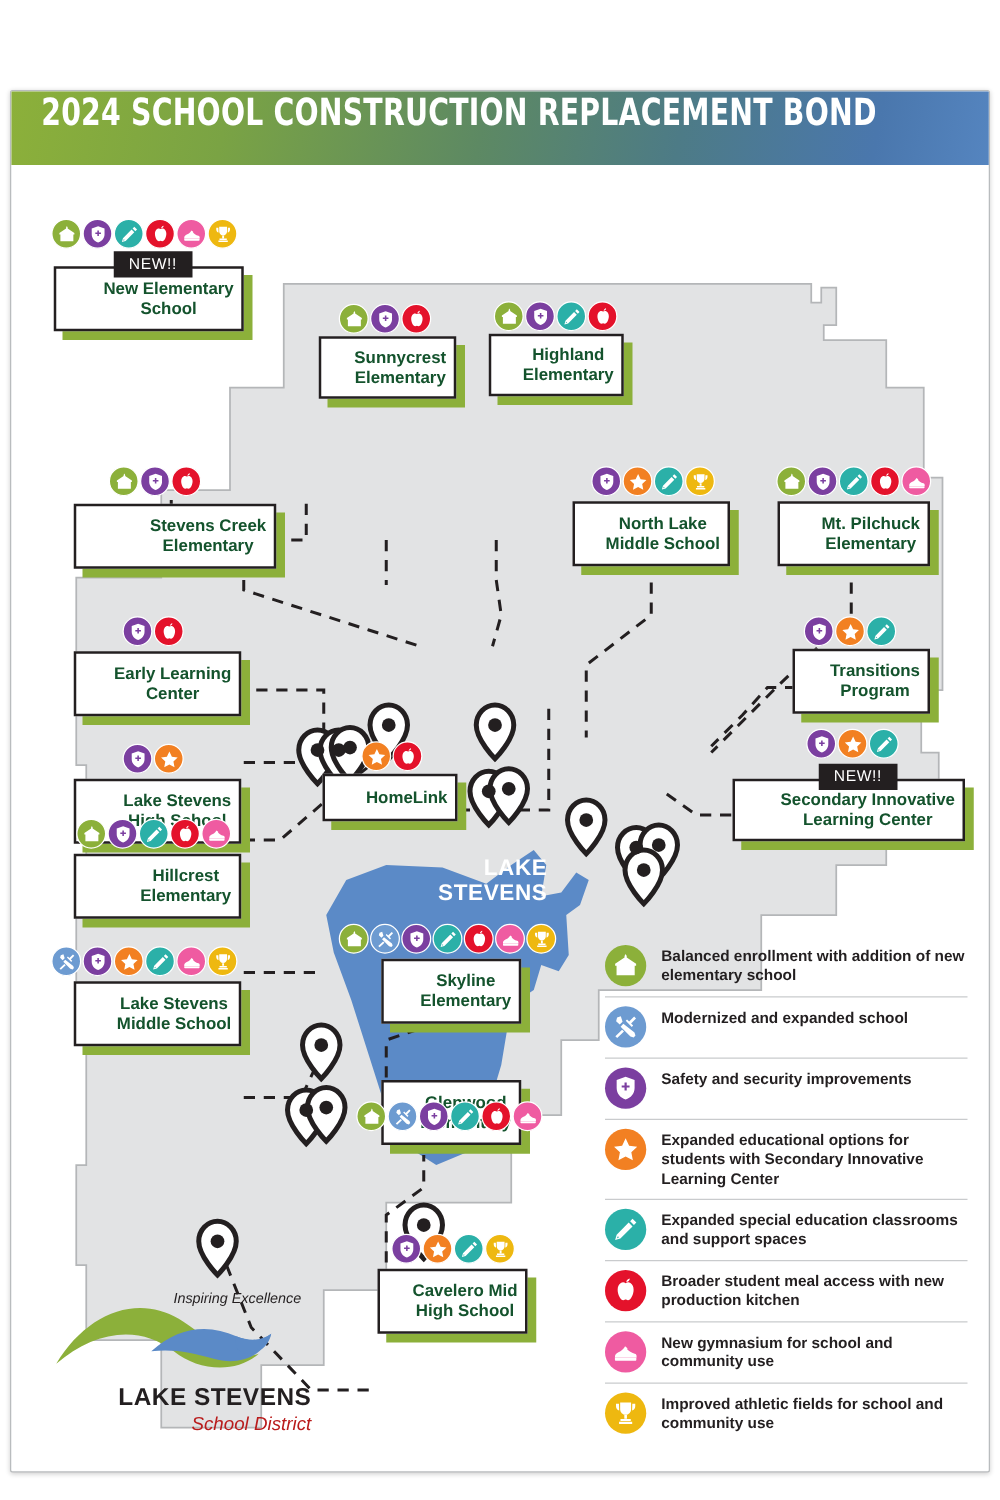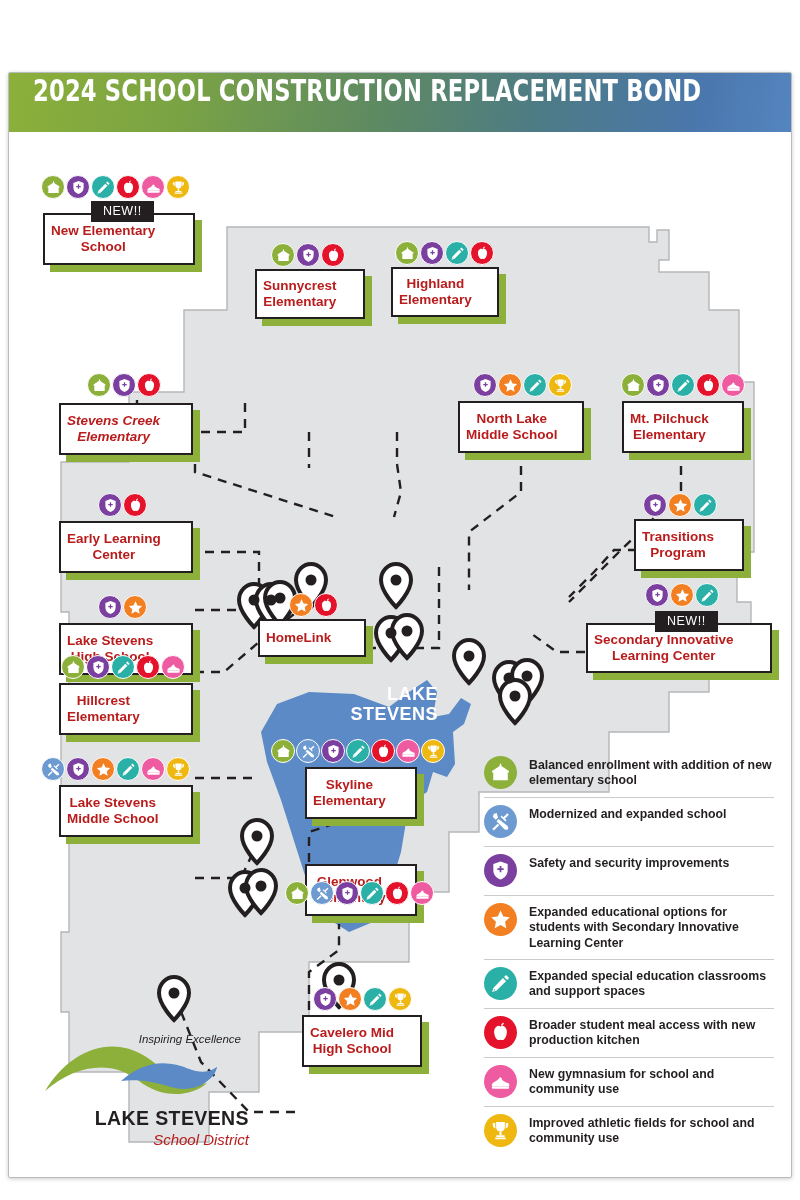--- a/index.html
+++ b/index.html
@@ -20,21 +20,21 @@
                 font-weight:bold;transform:scaleX(.84);transform-origin:left center;white-space:nowrap;}
   #header .yr{font-weight:bold;}
 
   
   #maplayer{position:absolute;left:0;top:59px;width:784px;height:1047px;}
   svg{display:block;}
   .boxwrap{position:absolute;z-index:40;}
   .boxwrap .sh{position:absolute;left:7px;top:7px;right:-7px;bottom:-7px;background:#8cb03a;}
   .boxwrap .bx{position:relative;background:#fff;border:2.5px solid #231f20;
        width:100%;height:100%;box-sizing:border-box;display:flex;align-items:center;
-       justify-content:flex-start;text-align:center;font-weight:bold;color:#b91c1c;
+       justify-content:flex-end;text-align:center;font-weight:bold;color:#14532d;
        font-size:13.5px;line-height:1.15;padding:2px 6px;}
   .newtag{position:absolute;background:#231f20;color:#fff;font-weight:normal;
           font-size:12.5px;letter-spacing:.5px;padding:3px 12px 4px;z-index:45;
           white-space:nowrap;}
 
   
   .chips{position:absolute;display:flex;gap:1px;z-index:46;}
   .chip{width:24px;height:24px;border-radius:50%;display:flex;
         align-items:center;justify-content:center;box-sizing:border-box;
         border:1.5px solid #ffffff;}
@@ -266,21 +266,21 @@
         <svg viewBox="0 0 24 24">
           <path fill="#fff" d="M12 1.6 3.8 4.6v7.2c0 5.1 3.5 9 8.2 10.6 4.7-1.6 8.2-5.5 8.2-10.6V4.6z M11 6.9h2v2.6h2.6v2h-2.6v2.6h-2v-2.6H8.4v-2H11z"></path>
         </svg>
       </div>
       <div class="chip c-apple">
         <svg viewBox="0 0 24 24">
           <path fill="#fff" d="M12 5.2c1.3-1 3-1 4.4-.2 1.9 1.1 2.9 3.4 2.9 6.1 0 3.9-2.3 9.6-5.2 9.6-1 0-1.6-.5-2.1-.5s-1.1.5-2.1.5C7 20.7 4.7 15 4.7 11.1c0-2.7 1-5 2.9-6.1 1.4-.8 3.1-.8 4.4.2z M12.6 4.2c.2-1.7 1.5-3 3.2-3.3.1 1.7-1.4 3.3-3.2 3.3z"></path>
         </svg>
       </div>
     </div>
-  <div class="boxwrap" style="left:50px;top:330px;width:134px;height:52px;font-style:italic;">
+  <div class="boxwrap" style="left:50px;top:330px;width:162px;height:52px;">
     <div class="sh"></div>
     <div class="bx">
         <span><span>Stevens Creek</span><br><span>Elementary</span></span>
       </div>
   </div>
 
   <div class="chips" style="left:464px;top:300px;">
       <div class="chip c-shield">
         <svg viewBox="0 0 24 24">
           <path fill="#fff" d="M12 1.6 3.8 4.6v7.2c0 5.1 3.5 9 8.2 10.6 4.7-1.6 8.2-5.5 8.2-10.6V4.6z M11 6.9h2v2.6h2.6v2h-2.6v2.6h-2v-2.6H8.4v-2H11z"></path>

